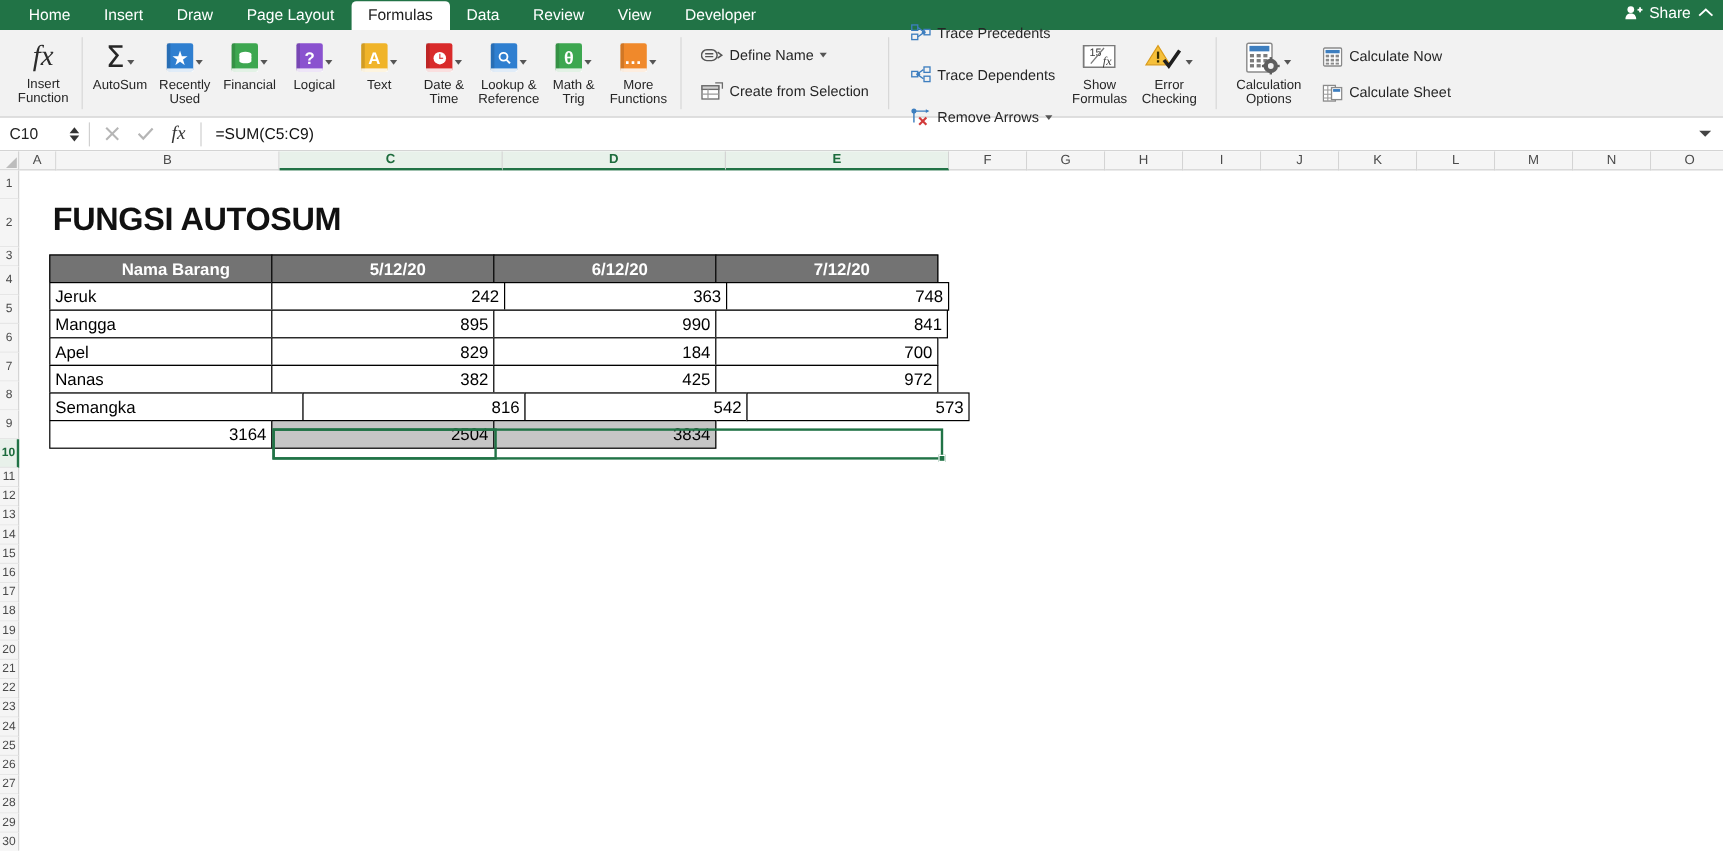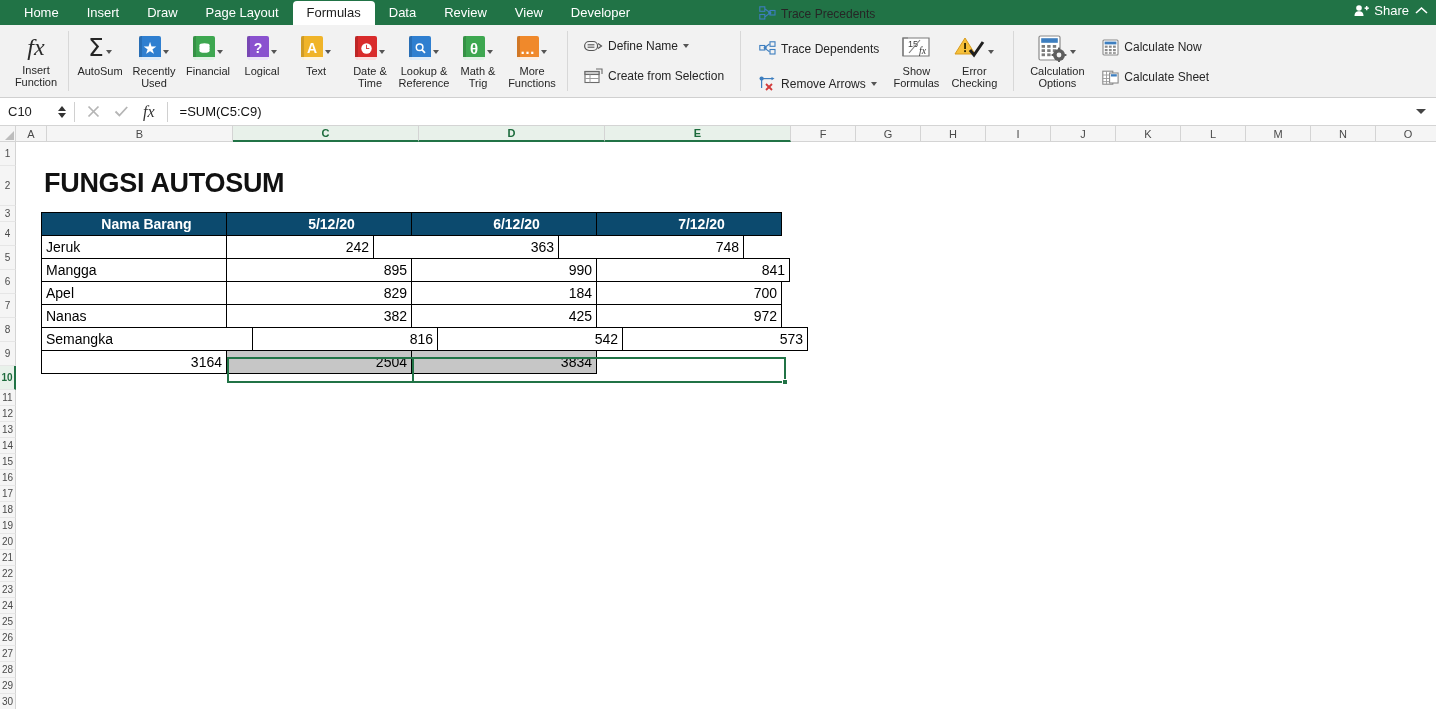--- a/index.html
+++ b/index.html
@@ -156,21 +156,21 @@
     color: #111; letter-spacing: -0.3px; white-space: nowrap;
   }
 
   .trow { display: flex; }
   .tc {
     border: 1px solid #000; margin-left: -1px; margin-top: -1px;
     font-size: 14px; display: flex; align-items: center;
     height: 24px; padding: 0 4px; background: #fff; color: #000;
   }
   .tc.hdr {
-    background: #0c4a6e; color: #fff; font-weight: bold;
+    background: #737373; color: #fff; font-weight: bold;
     justify-content: center; font-size: 14px; padding-left: 29px;
   }
   .tc.num { justify-content: flex-end; }
   .tc.total {
     background: #53b055; color: #fff; font-weight: bold; justify-content: center;
   }
   .tc.graysel { background: #c6c6c6; }
 
   #activecell {
     position: absolute; border: 2px solid #217346; pointer-events: none;
@@ -370,21 +370,21 @@
           <path d="M12 1 L18 1 L18 6" fill="none" stroke="#6b6b6b" stroke-width="1.1"></path>
         </svg>
       </span>
       <span>Create from Selection</span>
     </div>
   </div>
 
   <div class="rsep" style="margin-left:8px"></div>
 
   <div class="rgroup" style="padding-left:6px;">
-    <div class="stack" style="gap:16px;justify-content:flex-end;padding-top:5px;">
+    <div class="stack" style="gap:16px;justify-content:center;padding-top:5px;">
       <div class="smallitem">
         <span class="ico">
           <svg width="17" height="15" viewBox="0 0 17 15">
             <rect x="0.8" y="0.8" width="5" height="4.5" fill="none" stroke="#3d7ebf" stroke-width="1.1"></rect>
             <rect x="0.8" y="8.5" width="5" height="4.5" fill="none" stroke="#3d7ebf" stroke-width="1.1"></rect>
             <rect x="11" y="4.5" width="5" height="4.5" fill="none" stroke="#3d7ebf" stroke-width="1.1"></rect>
             <line x1="6" y1="3" x2="10.5" y2="6.3" stroke="#3d7ebf" stroke-width="1.1"></line>
             <line x1="6" y1="10.7" x2="10.5" y2="7.4" stroke="#3d7ebf" stroke-width="1.1"></line>
             <circle cx="10.8" cy="6.8" r="1.6" fill="#3d7ebf"></circle>
           </svg>
@@ -614,21 +614,21 @@
     <div id="tbl" style="position:absolute; left:26px; top:71px;">
       <div class="trow">
         <div class="tc hdr" style="width:186px">Nama Barang</div>
         <div class="tc hdr" style="width:186px">5/12/20</div>
         <div class="tc hdr" style="width:186px">6/12/20</div>
         <div class="tc hdr" style="width:186px">7/12/20</div>
       </div>
 
       <div class="trow">
         <div class="tc" style="width:186px">Jeruk</div>
-        <div class="tc num" style="width:148px">242</div>
+        <div class="tc num" style="width:195px">242</div>
         <div class="tc num" style="width:186px">363</div>
         <div class="tc num" style="width:186px">748</div>
       </div>
       <div class="trow">
         <div class="tc" style="width:186px">Mangga</div>
         <div class="tc num" style="width:186px">895</div>
         <div class="tc num" style="width:186px">990</div>
         <div class="tc num" style="width:194px">841</div>
       </div>
       <div class="trow">

